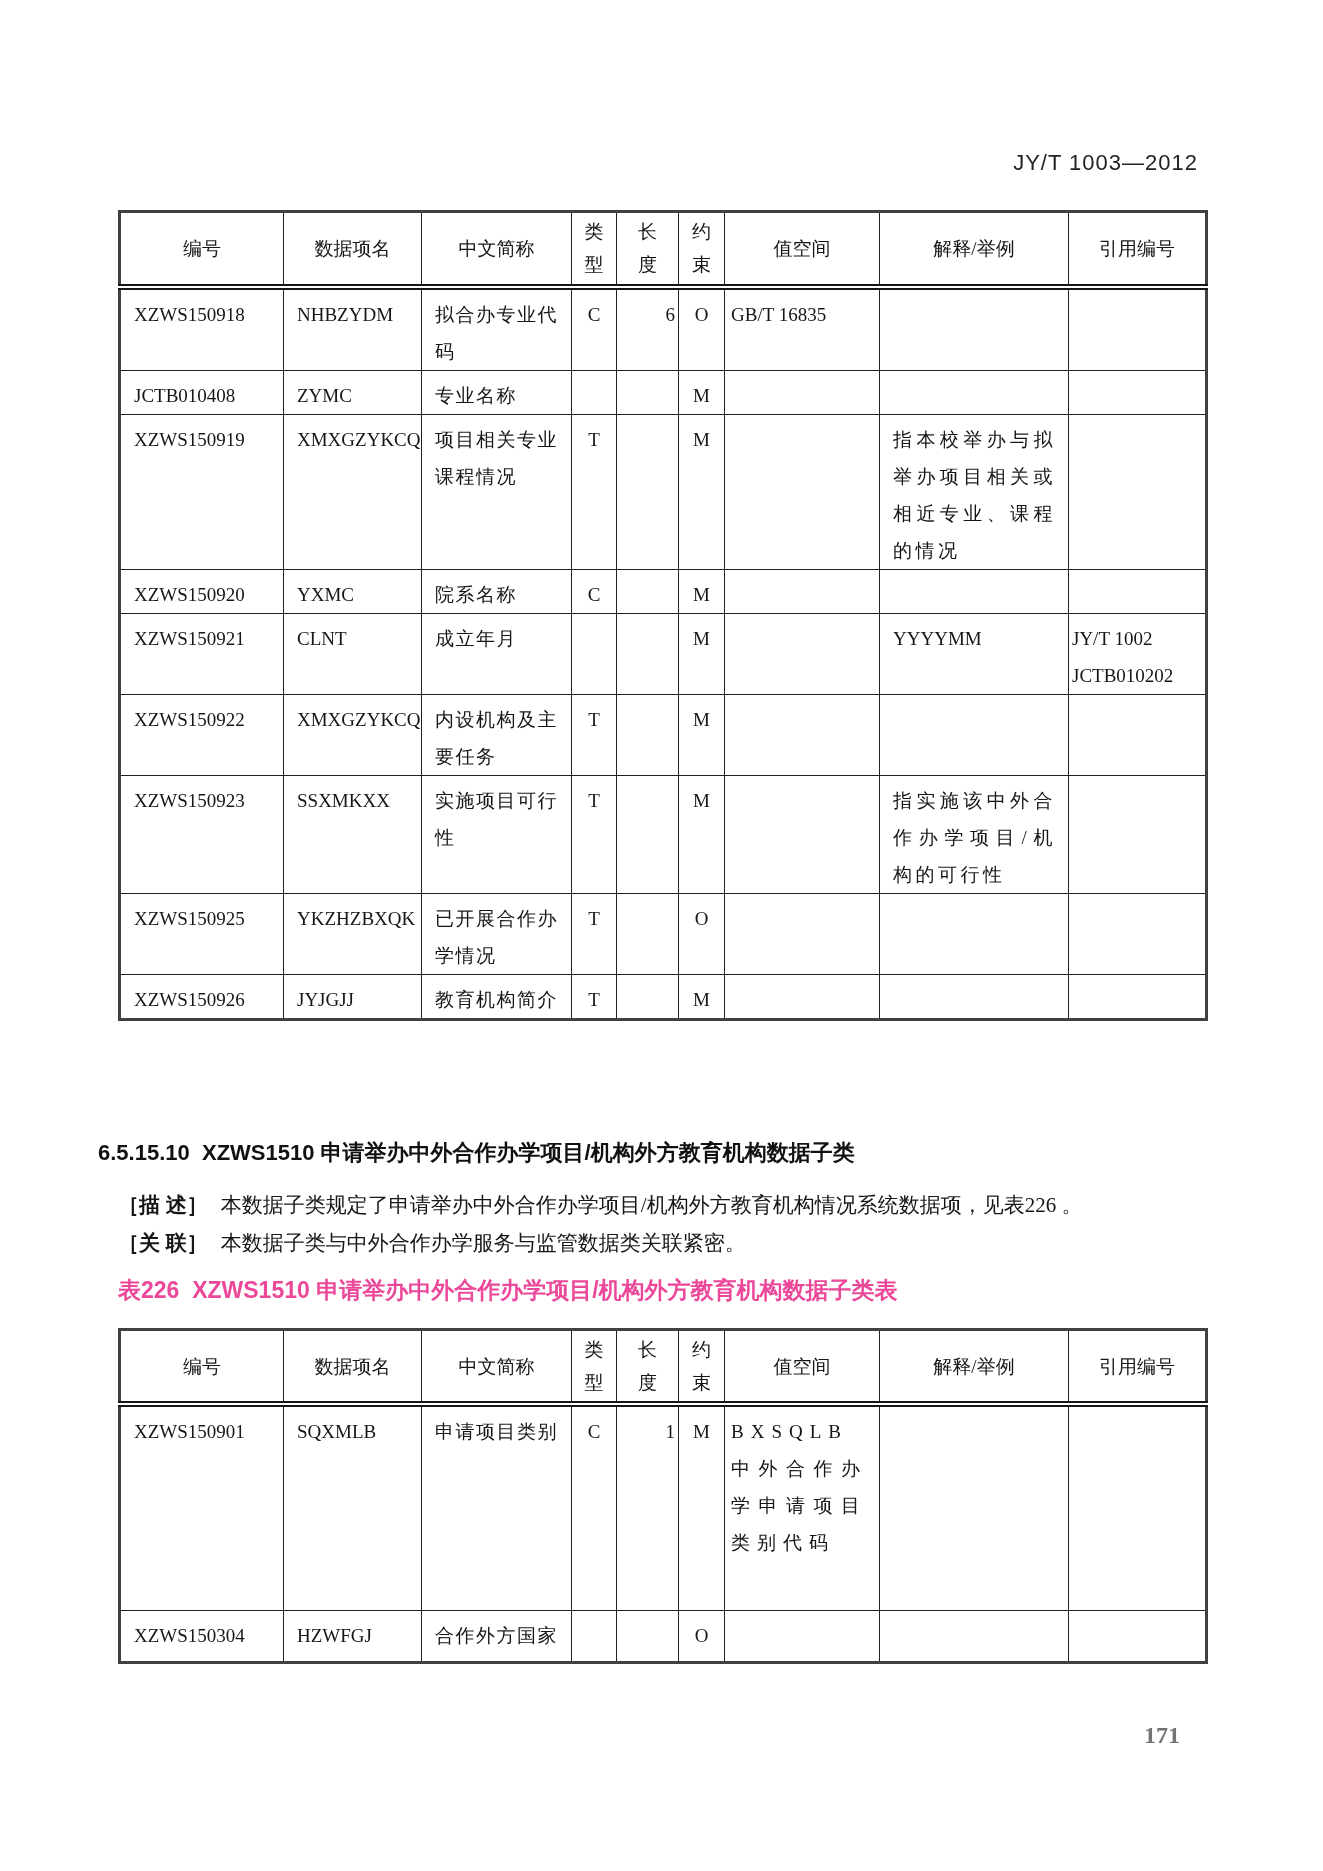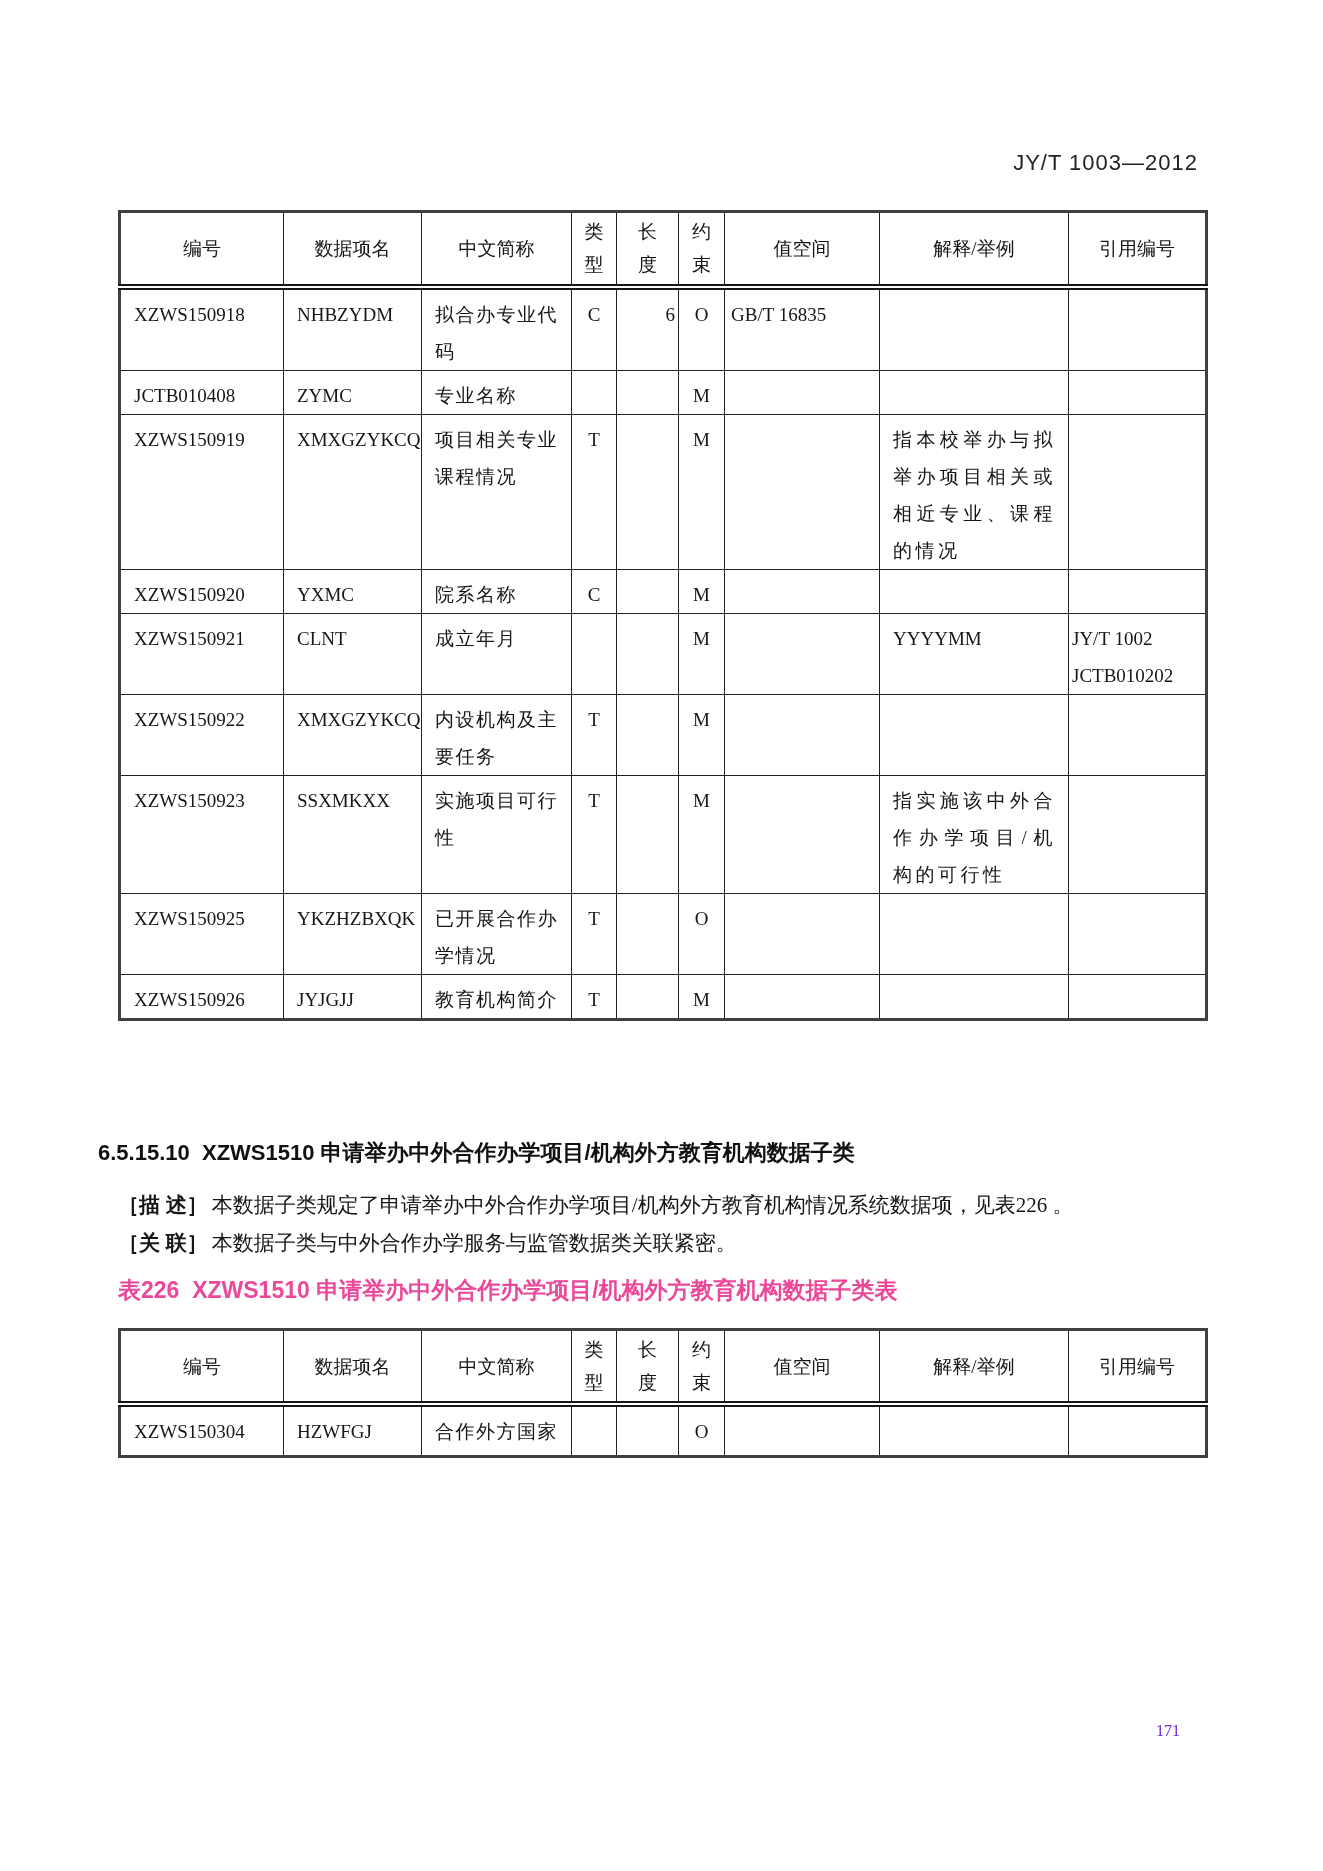--- a/index.html
+++ b/index.html
@@ -81,40 +81,41 @@
   .paras {
     position: absolute;
     left: 118px;
     top: 1186px;
     width: 1090px;
   }
   .para { font-size: 21px; line-height: 37px; white-space: pre-wrap; color: #161616; }
   .plabel {
     font-family: "Liberation Sans", "DejaVu Sans", sans-serif;
     font-weight: bold;
-    margin-right: 4px;
+    margin-right: 13px;
   }
   .table2-title {
     position: absolute;
     left: 118px;
     top: 1275px;
     width: 1087px;
     text-align: left;
     font-family: "Liberation Sans", "DejaVu Sans", sans-serif;
     font-weight: bold;
     font-size: 23px;
     white-space: pre-wrap;
     color: #ec4899;
   }
   .page-number {
     position: absolute;
     top: 1722px;
     right: 143px;
-    font-size: 16px;
-    color: #6d28d9;
+    font-size: 24px;
+    color: #737373;
+    font-weight: bold;
   }
 </style>
 </head>
 <body>
 
 <div class="page">
 
   <div class="doc-header">JY/T 1003—2012</div>
 
   <table id="t1" class="dtable">
@@ -252,20 +253,31 @@
           <th class="c2"><span>中文简称</span></th>
           <th class="c3"><span class="stack">类型</span></th>
           <th class="c4"><span class="stack">长度</span></th>
           <th class="c5"><span class="stack">约束</span></th>
           <th class="c6"><span>值空间</span></th>
           <th class="c7"><span>解释/举例</span></th>
           <th class="c8"><span>引用编号</span></th>
         </tr>
       </thead>
       <tbody>
+        <tr style="height: 206px;">
+          <td class="c0">XZWS150901</td>
+          <td class="c1">SQXMLB</td>
+          <td class="c2">申请项目类别</td>
+          <td class="c3">C</td>
+          <td class="c4">1</td>
+          <td class="c5">M</td>
+          <td class="c6 cjk-spread">BXSQLB 中外合作办学申请项目类别代码</td>
+          <td class="c7"></td>
+          <td class="c8"></td>
+        </tr>
         <tr style="height: 52px;">
           <td class="c0">XZWS150304</td>
           <td class="c1">HZWFGJ</td>
           <td class="c2">合作外方国家</td>
           <td class="c3"></td>
           <td class="c4"></td>
           <td class="c5">O</td>
           <td class="c6"></td>
           <td class="c7"></td>
           <td class="c8"></td>

